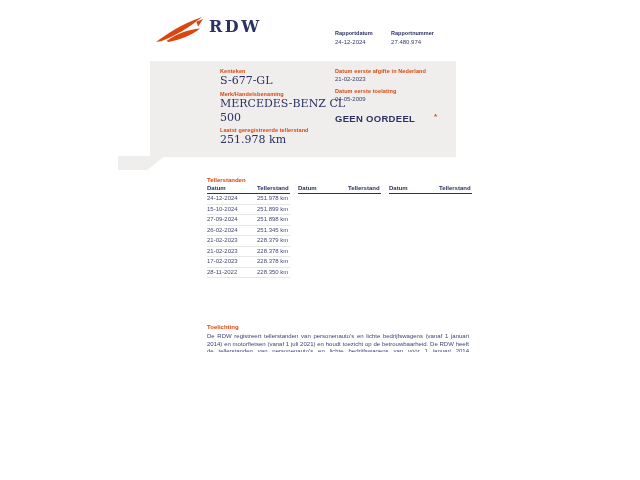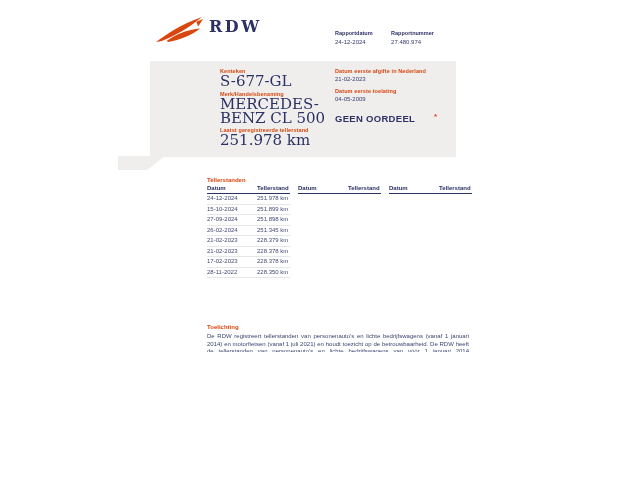--- a/index.html
+++ b/index.html
@@ -19,21 +19,21 @@
   .title{font-family:"DejaVu Serif",serif;font-weight:bold;font-size:14px;
          color:var(--accent);margin:0;letter-spacing:.2px;}
   .lbl-n{font-size:5.5px;font-weight:bold;color:var(--navy);}
   .lbl-o{font-size:5.5px;font-weight:bold;color:var(--accent);letter-spacing:.1px;}
   .val6{font-size:6px;color:#3a406e;}
   .meta-col{display:inline-block;vertical-align:top;margin-right:14px;}
   .meta-col .val6{margin-top:2.5px;}
   
   .card{background:var(--card-bg);}
   .card-tab{background:var(--card-bg);clip-path:polygon(0 0,100% 0,62% 100%,0 100%);}
-  .big{font-family:"DejaVu Serif",serif;font-size:15px;color:var(--navy);line-height:14px;}
+  .big{font-family:"DejaVu Serif",serif;font-size:11px;color:var(--navy);line-height:14px;}
   .oordeel{font-size:9.5px;font-weight:bold;letter-spacing:.3px;color:var(--navy);}
   .star{font-size:8px;font-weight:bold;color:var(--accent);}
   
   .sec-h{font-size:6px;font-weight:bold;color:var(--accent);}
   .tgroup{position:absolute;width:83px;height:8px;border-bottom:1px solid var(--navy);
           font-size:6px;font-weight:bold;color:var(--navy);}
   .tgroup .t{position:absolute;left:50px;top:0;}
   .trows{position:absolute;left:207px;top:194px;width:83px;}
   .trow{position:relative;height:9.5px;line-height:9.5px;border-bottom:1px solid #e6e6ea;
         font-size:6px;color:#454b76;}

